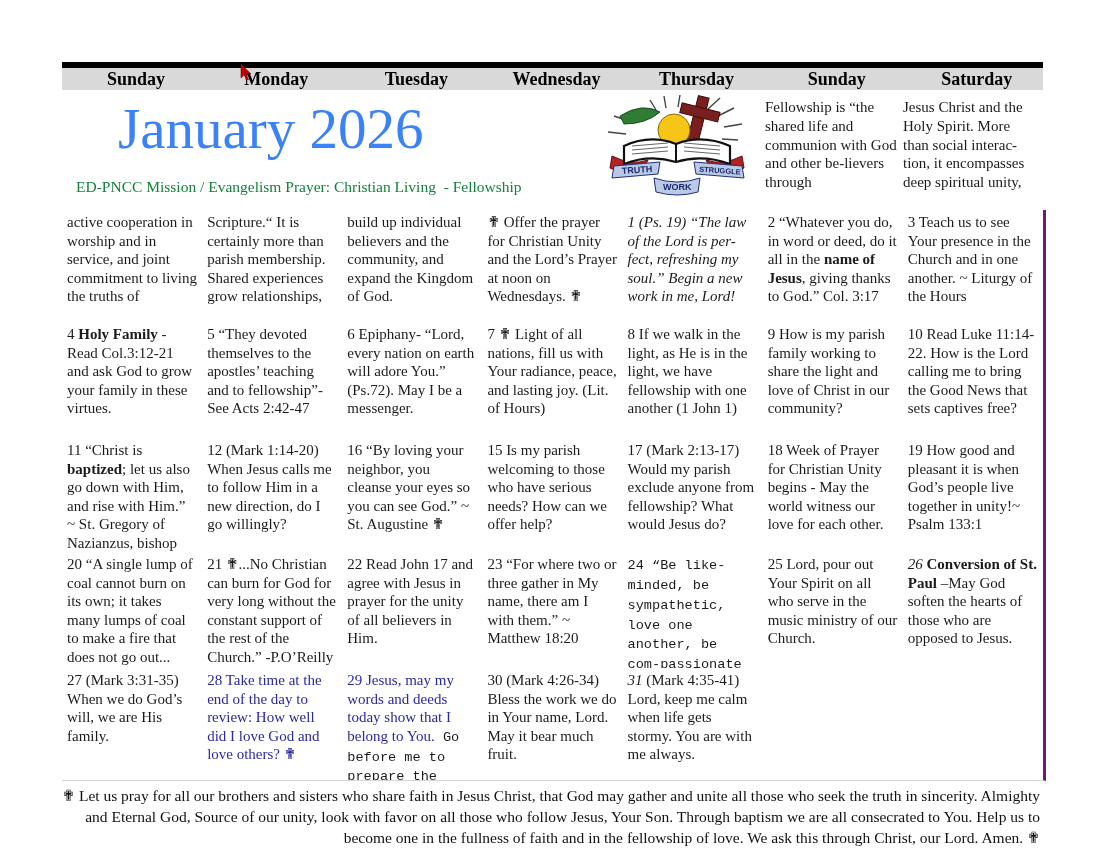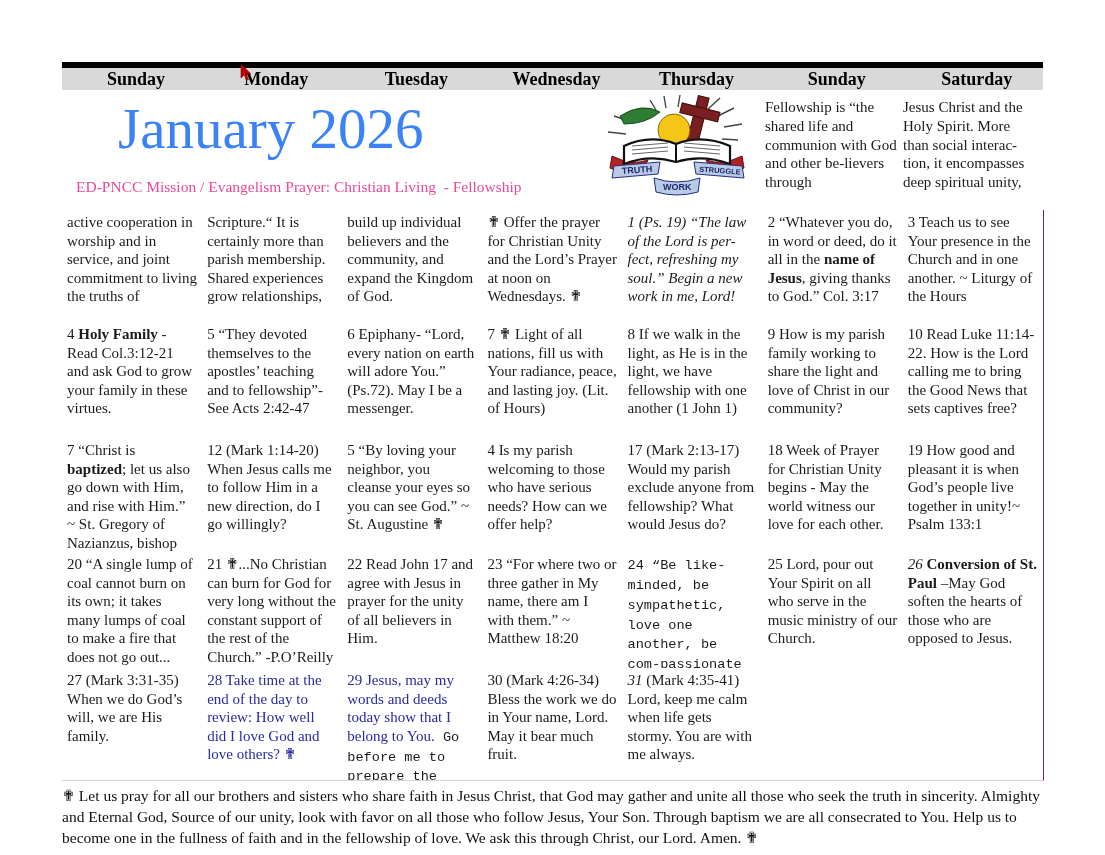--- a/index.html
+++ b/index.html
@@ -5,35 +5,35 @@
   html,body{margin:0;padding:0;background:#fff;}
   .page{position:relative;width:1105px;height:855px;background:#ffffff;overflow:hidden;
         font-family:"Liberation Serif", serif;color:#1b1b1b;}
   .topbar{position:absolute;left:62px;top:62px;width:981px;height:6px;background:#000;}
   .dayheader{position:absolute;left:62px;top:68px;width:981px;height:22px;background:#d9d9d9;
              display:grid;grid-template-columns:repeat(7,140.14px);}
   .dh{display:flex;align-items:center;justify-content:center;font-weight:bold;font-size:18px;color:#000000;padding-left:8px;}
   .cursor{position:absolute;left:240px;top:64px;width:12px;height:16px;z-index:5;}
   .masthead{position:absolute;left:62px;top:92px;width:981px;height:118px;}
   .title{position:absolute;left:56px;top:8px;font-size:57px;color:#3b82f6;line-height:1;}
-  .subtitle{position:absolute;left:14px;top:86px;font-size:15.5px;color:#ec4899;white-space:pre;}
+  .subtitle{position:absolute;left:14px;top:86px;font-size:15.5px;color:#15803d;white-space:pre;}
   .logo{position:absolute;left:540px;top:2px;width:150px;height:102px;}
   .intro{position:absolute;top:6px;width:133px;font-size:15px;line-height:1.25;}
   .intro-fri{left:703px;font-family:Liberation Serif, serif;}
   .intro-sat{left:841px;}
   .grid{position:absolute;left:62px;top:210px;width:981px;
         display:grid;grid-template-columns:repeat(7,140.14px);
         grid-template-rows:112px 116px 114px 116px 112px;
-        border-right:1px solid #701a75;border-bottom:1px solid #d5d5d5;}
+        border-right:3px solid #701a75;border-bottom:1px solid #d5d5d5;}
   .cell{padding:3px 5px 0 5px;font-size:15px;line-height:1.24;overflow:hidden;}
   .bold{font-weight:bold;}
   .italic{font-style:italic;}
   .blue{color:#2a2a9e;}
   .small{font-size:13.6px;font-family:Liberation Mono, monospace;}
-  .footer{position:absolute;left:62px;top:785px;width:978px;font-size:15.5px;line-height:1.37;color:#111;}
+  .footer{position:absolute;left:62px;top:785px;width:978px;font-size:15.5px;line-height:1.37;color:#111;text-align:right;}
   .lg-banner{fill:#b9c9e6;stroke:#22307a;stroke-width:1;}
   .lg-btext{fill:#1a2a6b;font-family:"Liberation Sans",sans-serif;font-weight:bold;}
 </style>
 </head>
 <body>
 
 <div class="page">
 
   <div class="topbar"></div>
 
@@ -115,24 +115,24 @@
     <div class="cell"><span>3 Teach us to see Your presence in the Church and in one another. ~ Liturgy of the Hours</span></div>
 
     <div class="cell"><span>4 </span><span class="bold">Holy Family</span><span> - Read Col.3:12-21 and ask God to grow your family in these virtues.</span></div>
     <div class="cell"><span>5 “They devoted themselves to the apostles’ teaching and to fellowship”- See Acts 2:42-47</span></div>
     <div class="cell"><span>6 Epiphany- “Lord, every nation on earth will adore You.” (Ps.72). May I be a messenger.</span></div>
     <div class="cell"><span>7 ✟ Light of all nations, fill us with Your radiance, peace, and lasting joy. (Lit. of Hours)</span></div>
     <div class="cell"><span>8 If we walk in the light, as He is in the light, we have fellowship with one another (1 John 1)</span></div>
     <div class="cell"><span>9 How is my parish family working to share the light and love of Christ in our community?</span></div>
     <div class="cell"><span>10 Read Luke 11:14-22. How is the Lord calling me to bring the Good News that sets captives free?</span></div>
 
-    <div class="cell"><span>7 “Christ  is </span><span class="bold">baptized</span><span>; let us also go down with Him, and rise with Him.” ~ St. Gregory of Nazianzus, bishop</span></div>
+    <div class="cell"><span>11 “Christ  is </span><span class="bold">baptized</span><span>; let us also go down with Him, and rise with Him.” ~ St. Gregory of Nazianzus, bishop</span></div>
     <div class="cell"><span>12 (Mark 1:14-20) When Jesus calls me to follow Him in a new direction, do I go willingly?</span></div>
-    <div class="cell"><span>5  “By loving your neighbor, you cleanse your eyes so you can see God.” ~ St. Augustine    ✟</span></div>
-    <div class="cell"><span>4 Is my parish welcoming to those who have serious needs? How can we offer help?</span></div>
+    <div class="cell"><span>16  “By loving your neighbor, you cleanse your eyes so you can see God.” ~ St. Augustine    ✟</span></div>
+    <div class="cell"><span>15 Is my parish welcoming to those who have serious needs? How can we offer help?</span></div>
     <div class="cell"><span>17 (Mark 2:13-17) Would my parish exclude anyone from fellowship? What would Jesus do?</span></div>
 
     <div class="cell"><span>18 Week of Prayer for Christian Unity begins - May the world witness our love for each other.</span></div>
     <div class="cell"><span>19 How good and pleasant it is when God’s people live together in unity!~ Psalm 133:1</span></div>
     <div class="cell"><span>20 “A single lump of coal cannot burn on its own; it takes many lumps of coal to make a fire that does not go out...</span></div>
     <div class="cell"><span>21  ✟...No Christian can burn for God for very long without the constant support of the rest of the Church.” -P.O’Reilly</span></div>
     <div class="cell"><span>22 Read John 17 and agree with Jesus in prayer for the unity of all believers in Him.</span></div>
     <div class="cell"><span>23 “For where two or three gather in My name, there am I with them.” ~ Matthew 18:20</span></div>
     <div class="cell"><span class="small">24  “Be like-minded, be sympathetic, love one another, be com-passionate and humble.” ~1 Peter 3</span></div>
 

